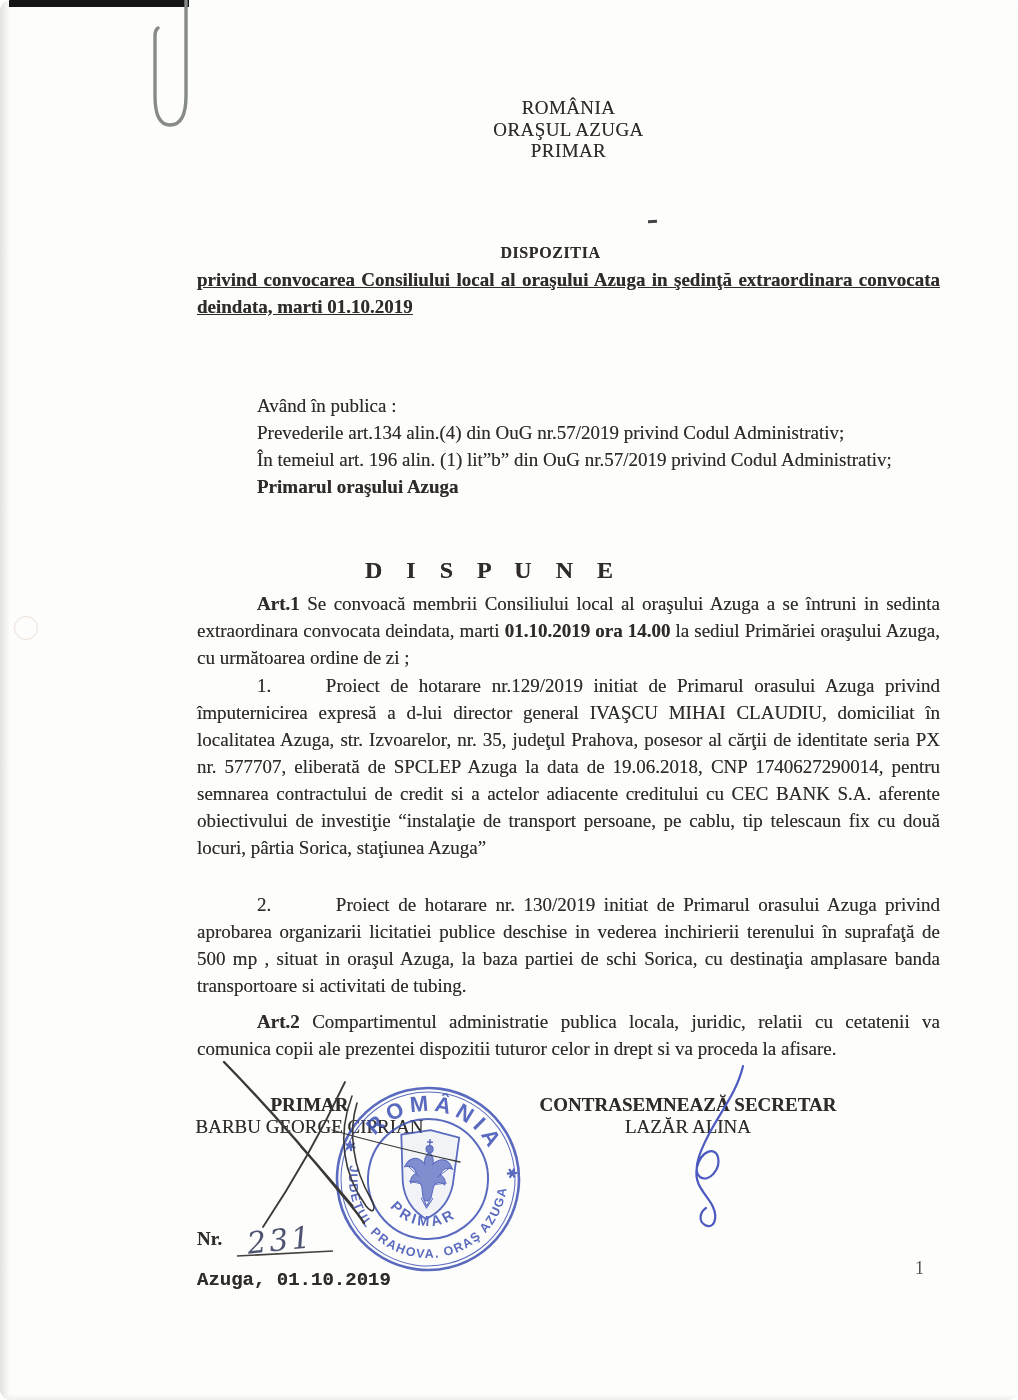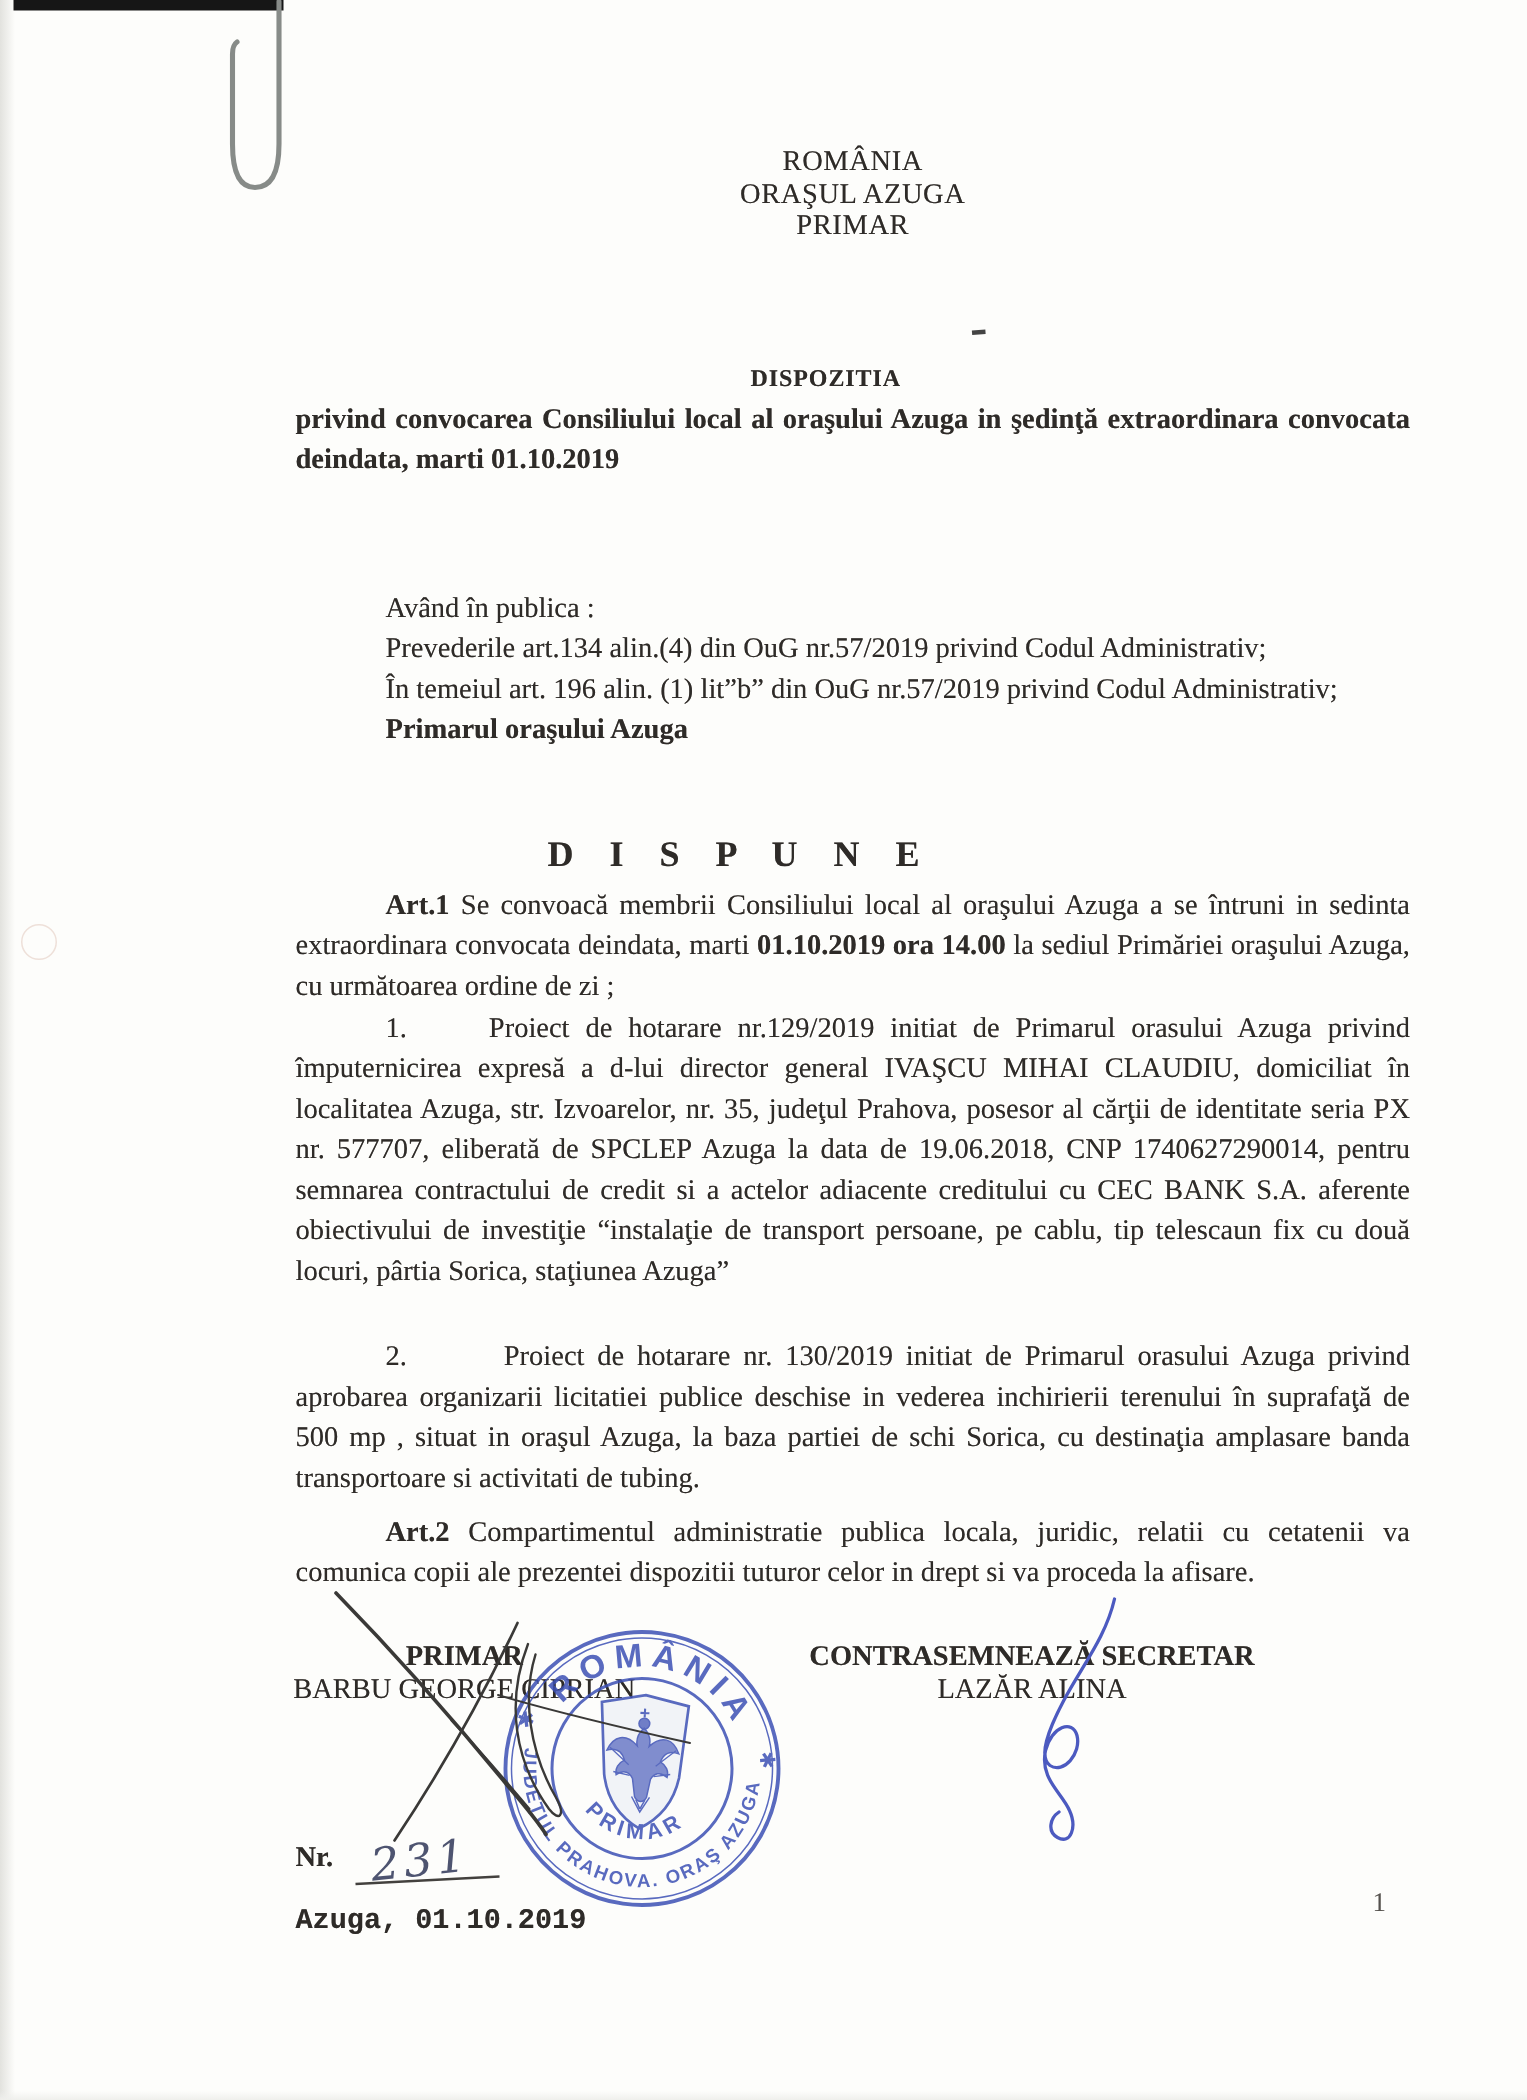--- a/index.html
+++ b/index.html
@@ -1,33 +1,34 @@
 <!DOCTYPE html>
 <html><head>
 <meta charset="utf-8">
 <style>
   html,body{margin:0;padding:0;background:#ffffff;}
   .canvas{
     position:relative;width:1018px;height:1400px;overflow:hidden;
     background:#fdfdfb;
     font-family:"Liberation Serif", serif;
     color:#2e2b28;
+    border-radius:11px;
   }
   .edge-left{position:absolute;left:0;top:0;width:10px;height:1400px;
     background:linear-gradient(to right,#e2e2de,rgba(255,255,255,0));}
   .edge-bottom{position:absolute;left:0;bottom:0;width:1018px;height:6px;
     background:linear-gradient(to top,#efefec,rgba(255,255,255,0));}
   .block{position:absolute;left:197px;width:743px;font-size:19px;line-height:27px;
     text-shadow:0 0 .35px rgba(70,62,55,.6);}
   .center{text-align:center;}
   .justify{text-align:justify;}
   .bold{font-weight:bold;}
   #header{top:97px;line-height:21.5px;letter-spacing:.4px;}
   #title{top:239px;font-weight:bold;font-size:16px;letter-spacing:.6px;transform:translateX(-18px);}
-  #subtitle{top:266px;font-weight:bold;}
+  #subtitle{top:266px;font-weight:bold;text-decoration:underline;}
   #preamble{top:392px;}
   #preamble p{margin:0;text-indent:60px;}
   #dispune{top:557px;font-weight:bold;font-size:24px;letter-spacing:9px;transform:translateX(-75px);}
   #art1{top:590px;text-indent:60px;}
   #agenda-1{top:672px;}
   #agenda-2{top:891px;}
   .agenda{text-indent:60px;}
   .agenda .num{margin-right:44px;}
   #agenda-2 .num{margin-right:56px;}
   #art2{top:1008px;text-indent:60px;}

